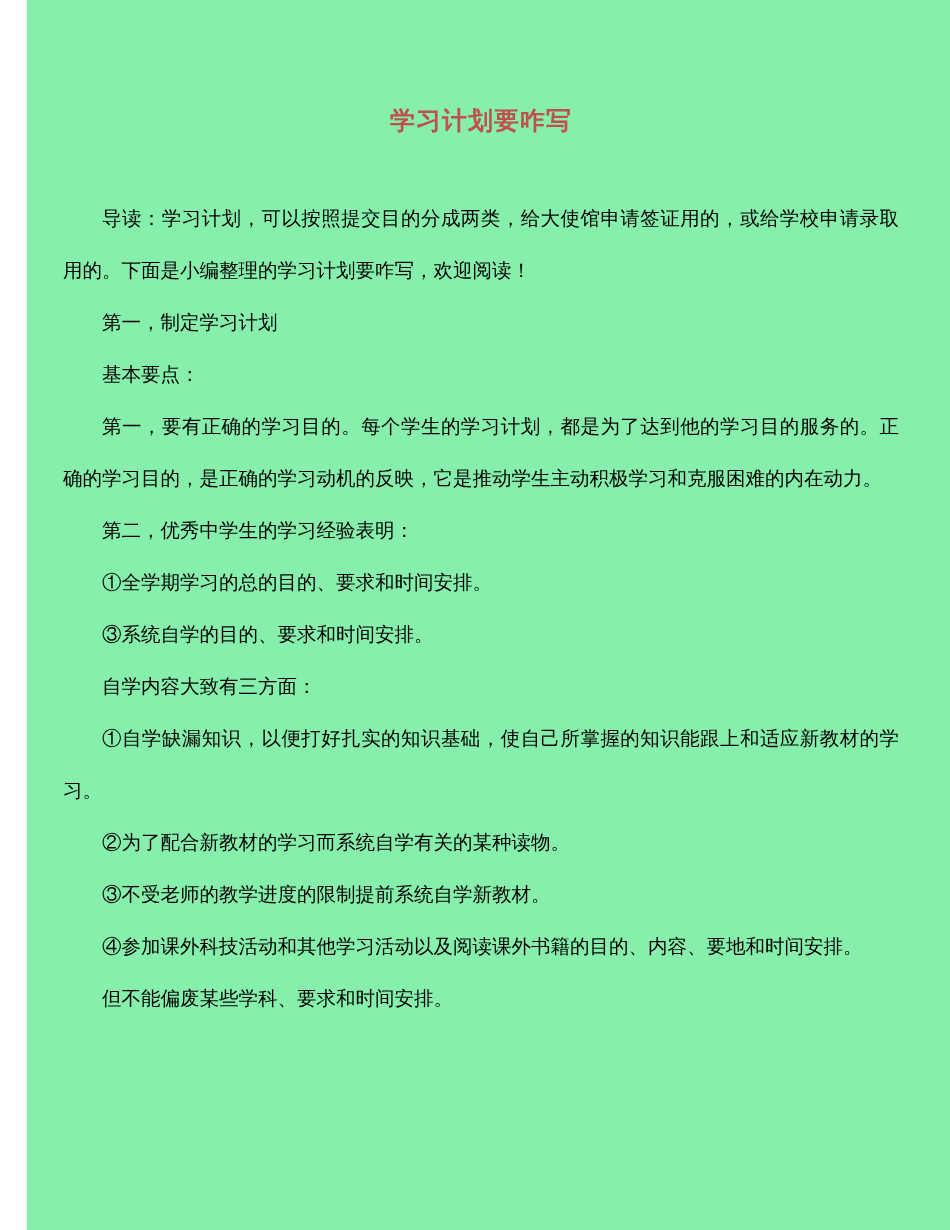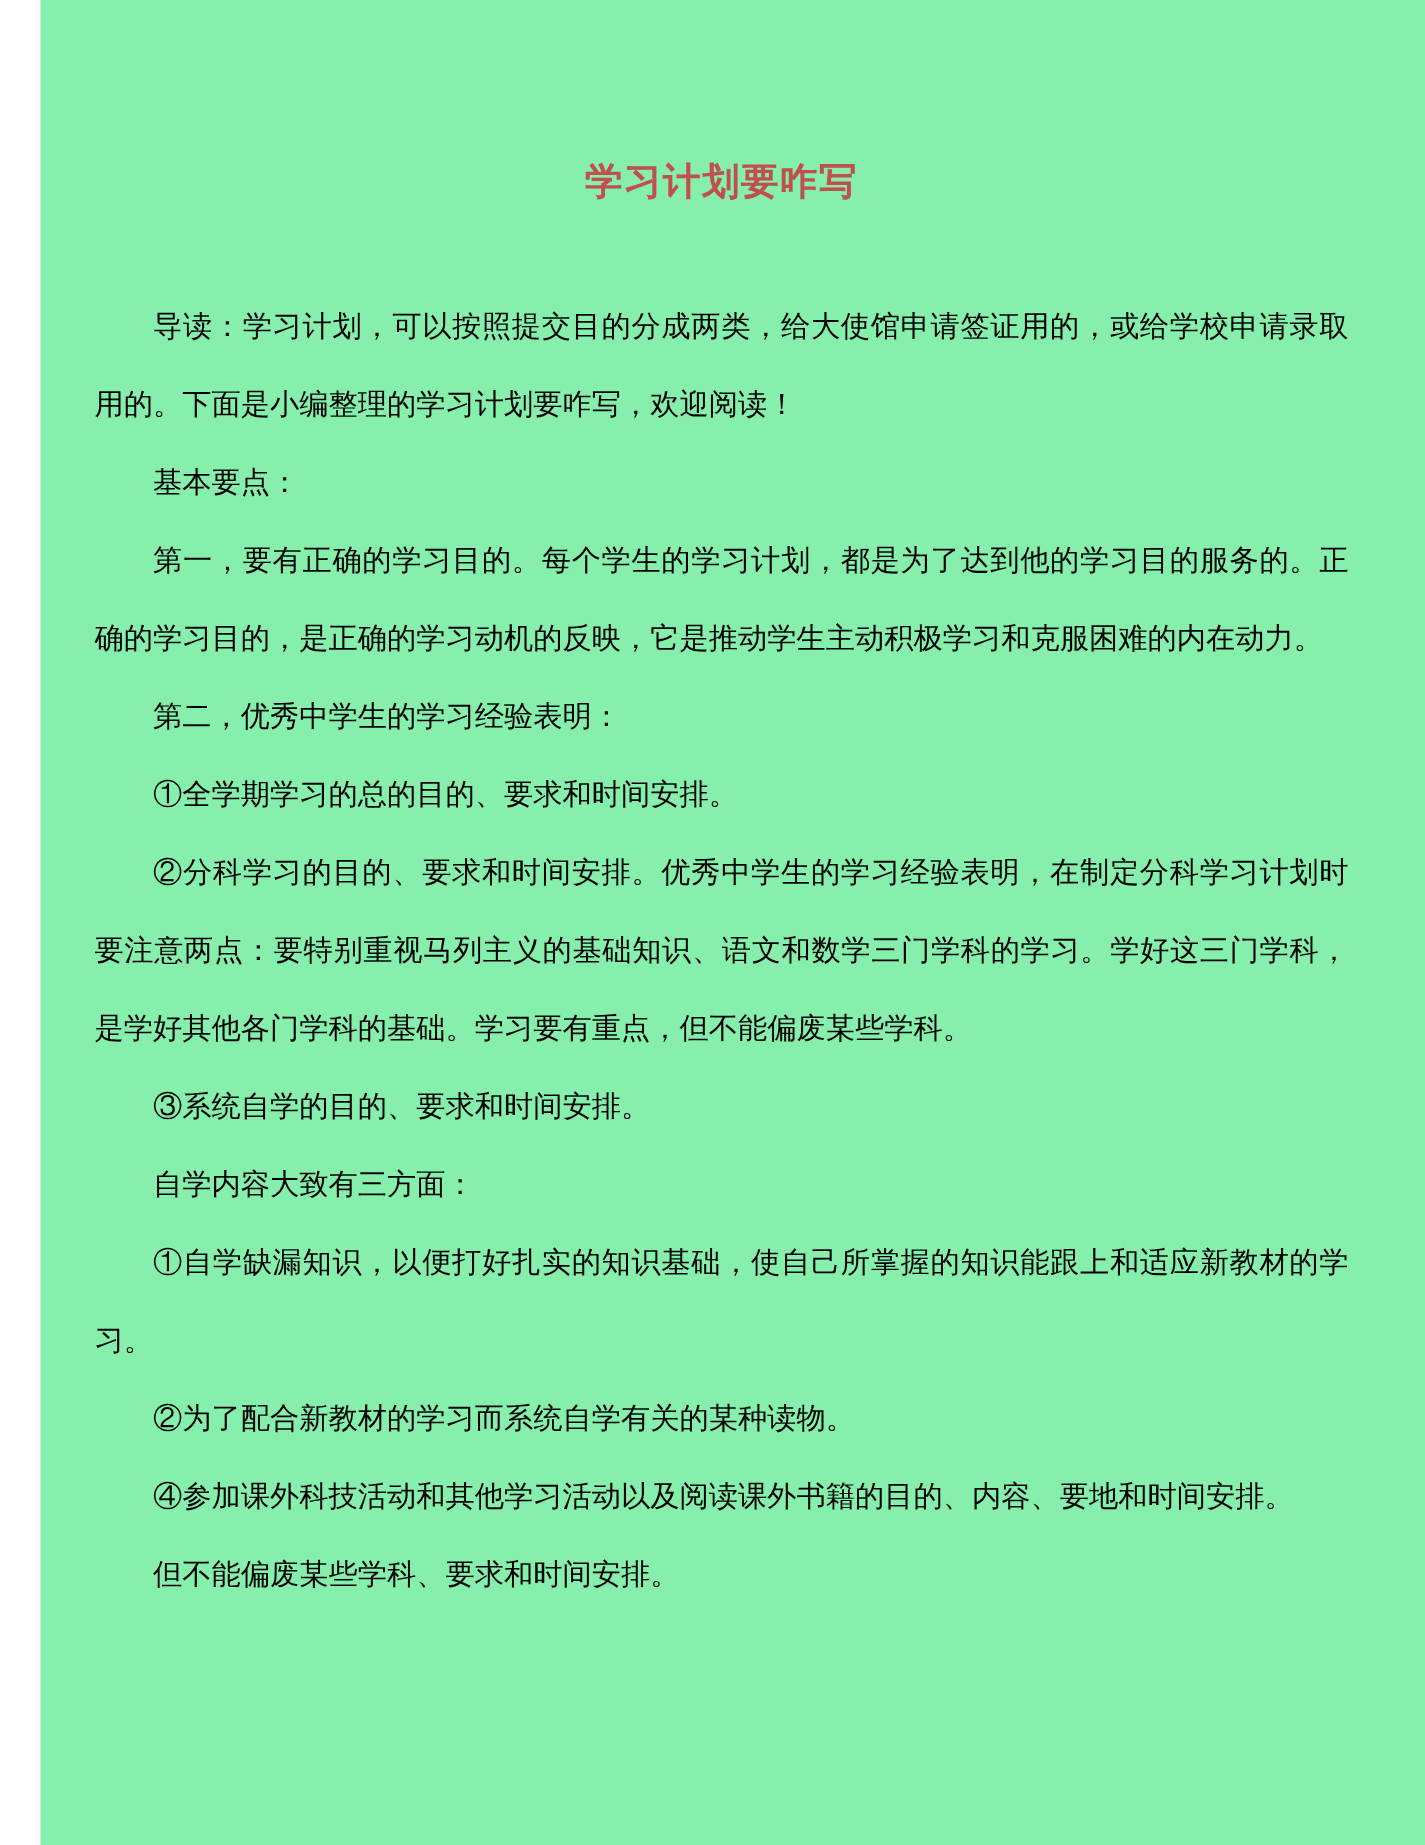--- a/index.html
+++ b/index.html
@@ -41,25 +41,26 @@
     text-indent: 2em;
   }
 </style>
 </head>
 <body>
 
 <div class="page">
   <h1 class="doc-title">学习计划要咋写</h1>
   <div class="body-text">
     <p class="para">导读：学习计划，可以按照提交目的分成两类，给大使馆申请签证用的，或给学校申请录取用的。下面是小编整理的学习计划要咋写，欢迎阅读！</p>
+    <p class="para">第一，制定学习计划</p>
     <p class="para">基本要点：</p>
     <p class="para">第一，要有正确的学习目的。每个学生的学习计划，都是为了达到他的学习目的服务的。正确的学习目的，是正确的学习动机的反映，它是推动学生主动积极学习和克服困难的内在动力。</p>
     <p class="para">第二，优秀中学生的学习经验表明：</p>
     <p class="para">①全学期学习的总的目的、要求和时间安排。</p>
-    <p class="para">②分科学习的目的、要求和时间安排。优秀中学生的学习经验表明，在制定分科学习计划时要注意两点：要特别重视马列主义的基础知识、语文和数学三门学科的学习。学好这三门学科，是学好其他各门学科的基础。学习要有重点，但不能偏废某些学科。</p>
     <p class="para">③系统自学的目的、要求和时间安排。</p>
     <p class="para">自学内容大致有三方面：</p>
     <p class="para">①自学缺漏知识，以便打好扎实的知识基础，使自己所掌握的知识能跟上和适应新教材的学习。</p>
     <p class="para">②为了配合新教材的学习而系统自学有关的某种读物。</p>
+    <p class="para">③不受老师的教学进度的限制提前系统自学新教材。</p>
     <p class="para">④参加课外科技活动和其他学习活动以及阅读课外书籍的目的、内容、要地和时间安排。</p>
     <p class="para">但不能偏废某些学科、要求和时间安排。</p>
   </div>
 </div>
 
 </body></html>

